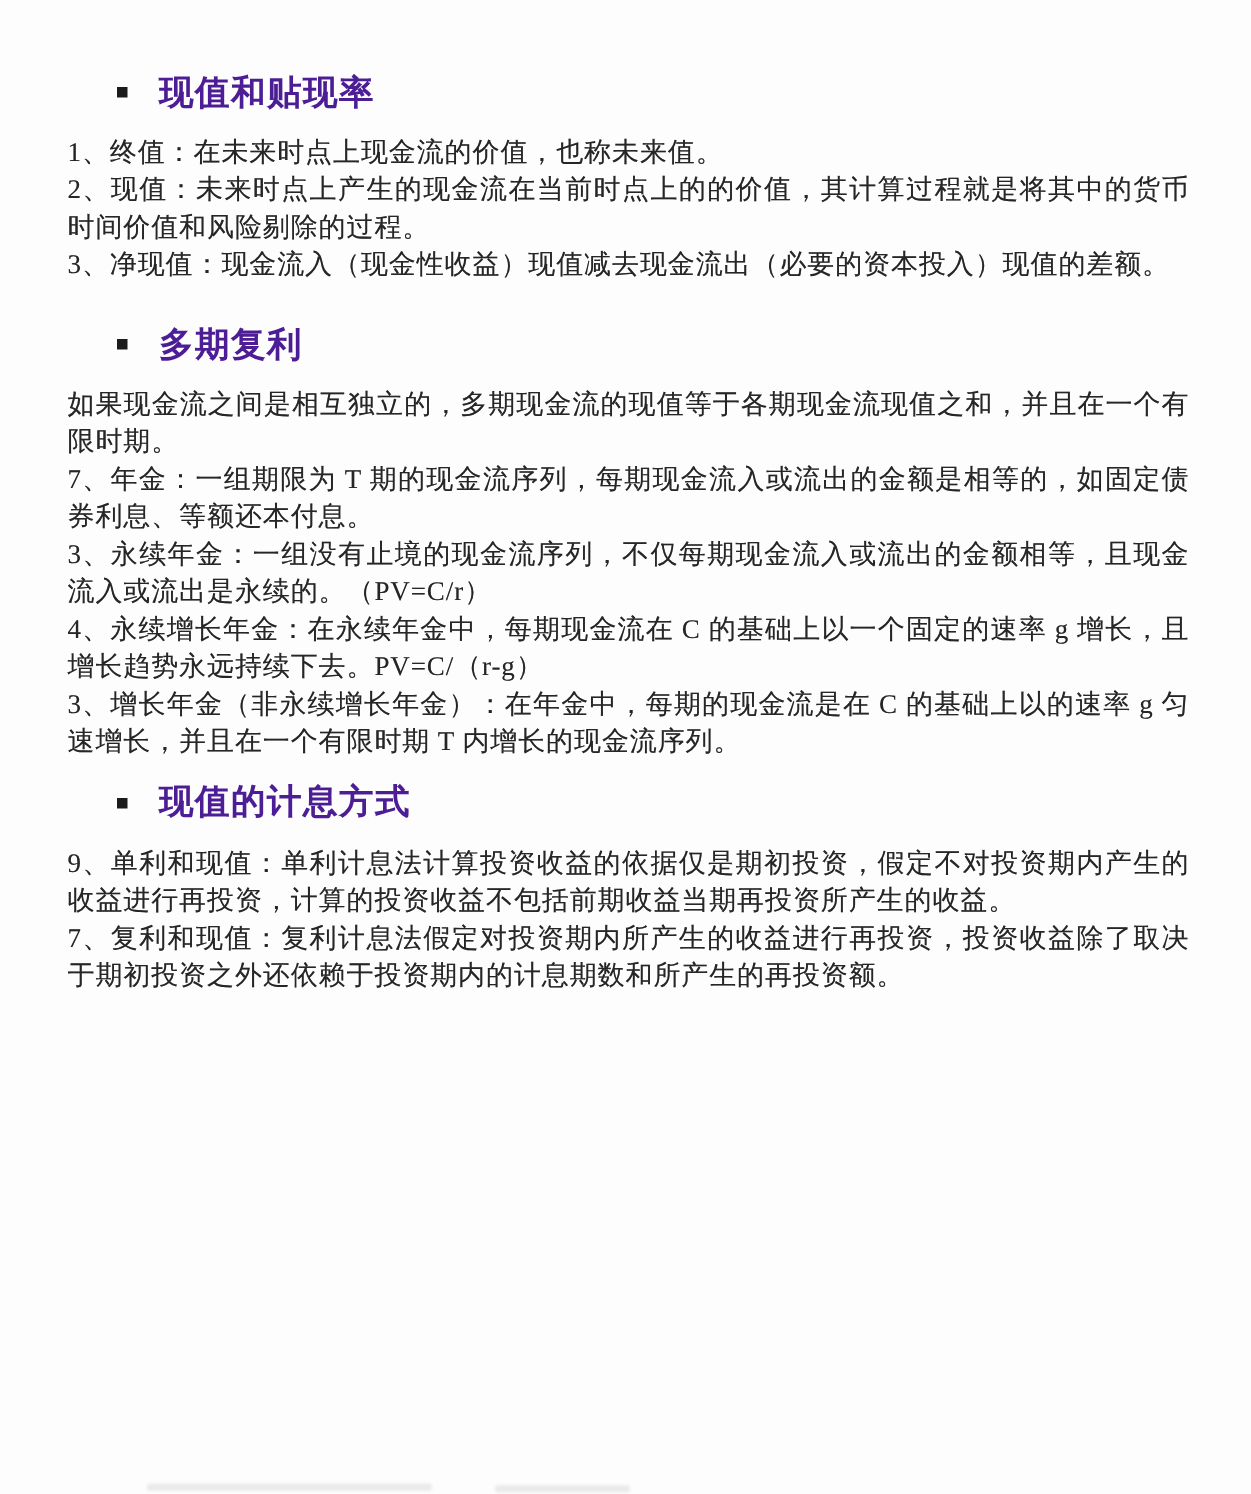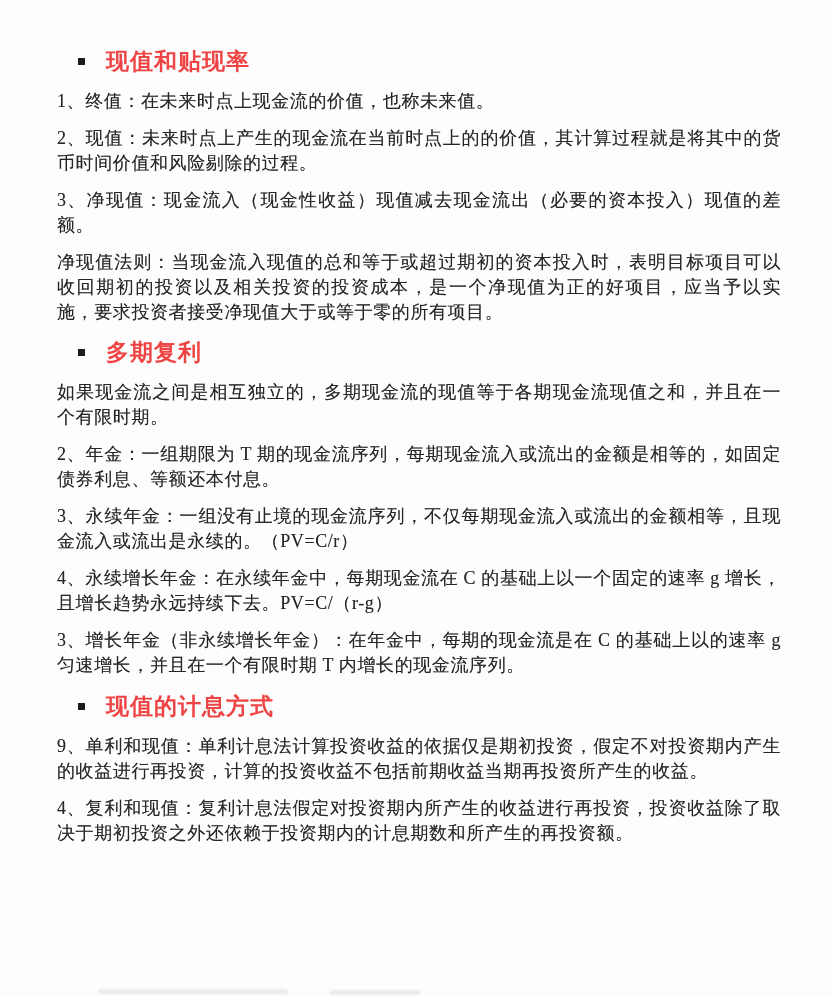--- a/index.html
+++ b/index.html
@@ -16,38 +16,38 @@
     color: #262626;
   }
 
   .section-heading {
     display: flex;
     align-items: center;
     margin: 0 0 13px 0;
     font-family: "Liberation Sans", "DejaVu Sans", sans-serif;
     font-size: 23px;
     font-weight: bold;
-    color: #ef4444;
+    color: #4c1d95;
     letter-spacing: 1px;
     line-height: 30px;
   }
   .section-heading .bullet {
     display: inline-block;
     width: 7px;
     height: 7px;
     background: #1b1b1b;
     margin-left: 33px;
     margin-right: 21px;
     flex: 0 0 auto;
   }
-  section + section .section-heading { }
-  section.s3 .section-heading { margin-top: 13px; }
+  section + section .section-heading { margin-top: 25px; }
+  section.s3 .section-heading { margin-top: 13px; font-family: Liberation Serif, serif; }
 
   .para {
-    margin: 12px;
+    margin: 0;
     font-size: 18px;
     line-height: 25px;
     letter-spacing: 0.6px;
     text-align: justify;
     text-shadow: 0 0 0.4px rgba(20,20,20,0.4);
   }
 
   .scan-artifact {
     position: absolute;
     background: #cfcfcf;
@@ -65,40 +65,39 @@
 <div class="page">
 
   <section class="s1">
     <h2 class="section-heading">
       <span class="bullet"></span>
       <span>现值和贴现率</span>
     </h2>
     <p class="para">1、终值：在未来时点上现金流的价值，也称未来值。</p>
     <p class="para">2、现值：未来时点上产生的现金流在当前时点上的的价值，其计算过程就是将其中的货币时间价值和风险剔除的过程。</p>
     <p class="para">3、净现值：现金流入（现金性收益）现值减去现金流出（必要的资本投入）现值的差额。</p>
-    <p class="para">净现值法则：当现金流入现值的总和等于或超过期初的资本投入时，表明目标项目可以收回期初的投资以及相关投资的投资成本，是一个净现值为正的好项目，应当予以实施，要求投资者接受净现值大于或等于零的所有项目。</p>
   </section>
 
   <section class="s2">
     <h2 class="section-heading">
       <span class="bullet"></span>
       <span>多期复利</span>
     </h2>
     <p class="para">如果现金流之间是相互独立的，多期现金流的现值等于各期现金流现值之和，并且在一个有限时期。</p>
-    <p class="para">2、年金：一组期限为 T 期的现金流序列，每期现金流入或流出的金额是相等的，如固定债券利息、等额还本付息。</p>
+    <p class="para">7、年金：一组期限为 T 期的现金流序列，每期现金流入或流出的金额是相等的，如固定债券利息、等额还本付息。</p>
     <p class="para">3、永续年金：一组没有止境的现金流序列，不仅每期现金流入或流出的金额相等，且现金流入或流出是永续的。（PV=C/r）</p>
     <p class="para">4、永续增长年金：在永续年金中，每期现金流在 C 的基础上以一个固定的速率 g 增长，且增长趋势永远持续下去。PV=C/（r-g）</p>
     <p class="para">3、增长年金（非永续增长年金）：在年金中，每期的现金流是在 C 的基础上以的速率 g 匀速增长，并且在一个有限时期 T 内增长的现金流序列。</p>
   </section>
 
   <section class="s3">
     <h2 class="section-heading">
       <span class="bullet"></span>
       <span>现值的计息方式</span>
     </h2>
     <p class="para">9、单利和现值：单利计息法计算投资收益的依据仅是期初投资，假定不对投资期内产生的收益进行再投资，计算的投资收益不包括前期收益当期再投资所产生的收益。</p>
-    <p class="para">4、复利和现值：复利计息法假定对投资期内所产生的收益进行再投资，投资收益除了取决于期初投资之外还依赖于投资期内的计息期数和所产生的再投资额。</p>
+    <p class="para">7、复利和现值：复利计息法假定对投资期内所产生的收益进行再投资，投资收益除了取决于期初投资之外还依赖于投资期内的计息期数和所产生的再投资额。</p>
   </section>
 
   <span class="scan-artifact a1"></span>
   <span class="scan-artifact a2"></span>
 
 </div>
 
 </body></html>

